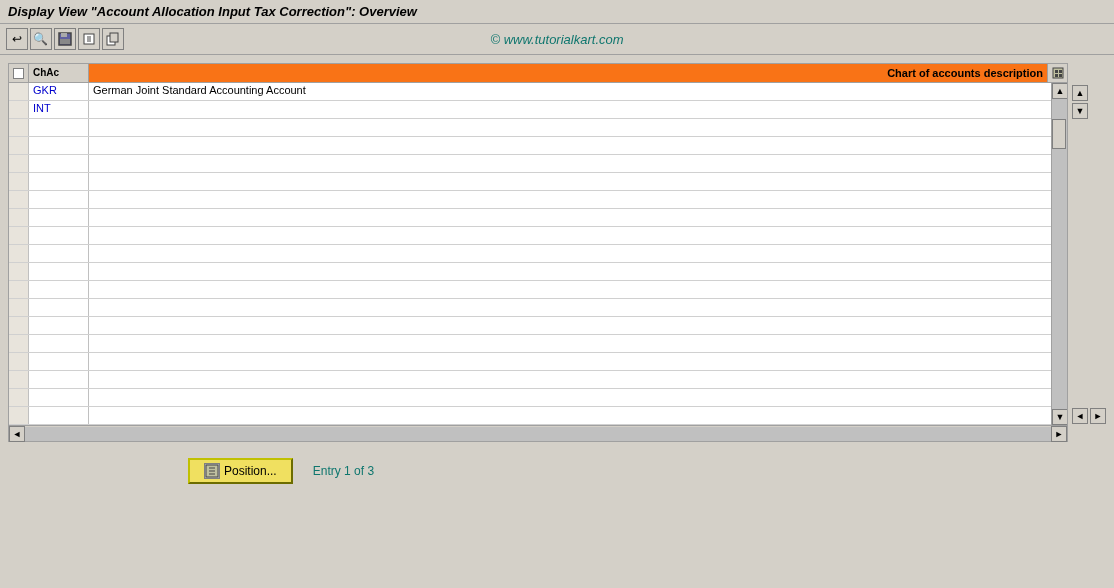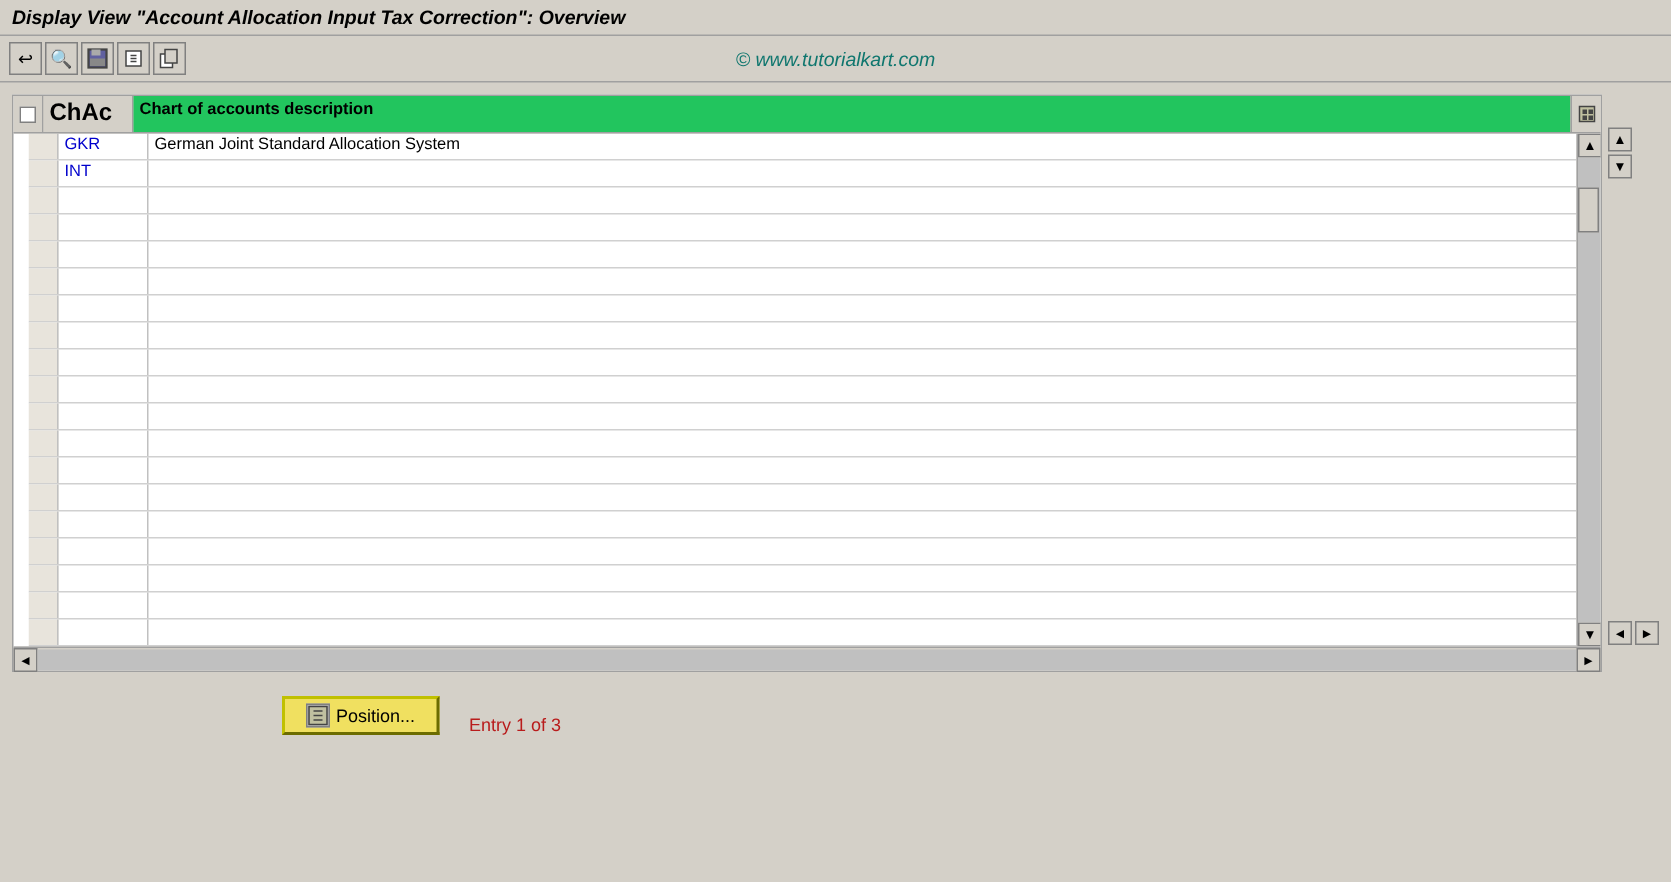--- a/index.html
+++ b/index.html
@@ -98,49 +98,49 @@
       justify-content: center;
       padding: 2px;
     }
 
     .col-chac {
       width: 60px;
       min-width: 60px;
       padding: 3px 4px;
       border-right: 1px solid #a0a0a0;
       font-weight: bold;
-      font-size: 16px;
+      font-size: 10px;
       background: #d4d0c8;
     }
 
     .col-desc {
       flex: 1;
       padding: 3px 4px;
       font-weight: bold;
       font-size: 11px;
-      background: #22c55e;
+      background: #f97316;
+      text-align: right;
     }
 
     .corner-btn {
       width: 20px;
       min-width: 20px;
       border-left: 1px solid #a0a0a0;
       display: flex;
       align-items: center;
       justify-content: center;
       background: #d4d0c8;
       cursor: pointer;
     }
 
     
     .table-body {
       flex: 1;
       overflow: hidden;
       display: flex;
-      margin-left: 10px;
     }
 
     .rows-area {
       flex: 1;
       overflow: hidden;
     }
 
     .table-row {
       display: flex;
       border-bottom: 1px solid #d0d0d0;
@@ -229,21 +229,21 @@
     .scroll-track-h {
       flex: 1;
       height: 14px;
       background: #c0c0c0;
     }
 
     
     .bottom-bar {
       margin-top: 16px;
       display: flex;
-      align-items: flex-end;
+      align-items: center;
       gap: 20px;
       padding-left: 180px;
     }
 
     .position-btn {
       display: flex;
       align-items: center;
       gap: 4px;
       background: #f0e060;
       border: 2px outset #c0c000;
@@ -258,21 +258,21 @@
       background: #c0c0c0;
       border: 1px solid #808080;
       display: flex;
       align-items: center;
       justify-content: center;
       font-size: 9px;
     }
 
     .entry-info {
       font-size: 12px;
-      color: #b91c1c;
+      color: #0f766e;
     }
 
     
     .checkbox-small {
       width: 11px;
       height: 11px;
       border: 1px solid #808080;
       background: #fff;
     }
   </style>
@@ -336,21 +336,21 @@
             </svg>
           </div>
         </div>
 
         <div class="table-body">
           <div class="rows-area" id="rows-area">
 
           <div class="table-row">
                 <div class="row-selector"></div>
                 <div class="row-chac">GKR</div>
-                <div class="row-desc">German Joint Standard Allocation System</div>
+                <div class="row-desc">German Joint Standard Accounting Account</div>
               </div>
               <div class="table-row">
                 <div class="row-selector"></div>
                 <div class="row-chac">INT</div>
               </div>
               <div class="table-row">
                 <div class="row-selector"></div>
                 <div class="row-chac"></div>
                 <div class="row-desc"></div>
               </div>

